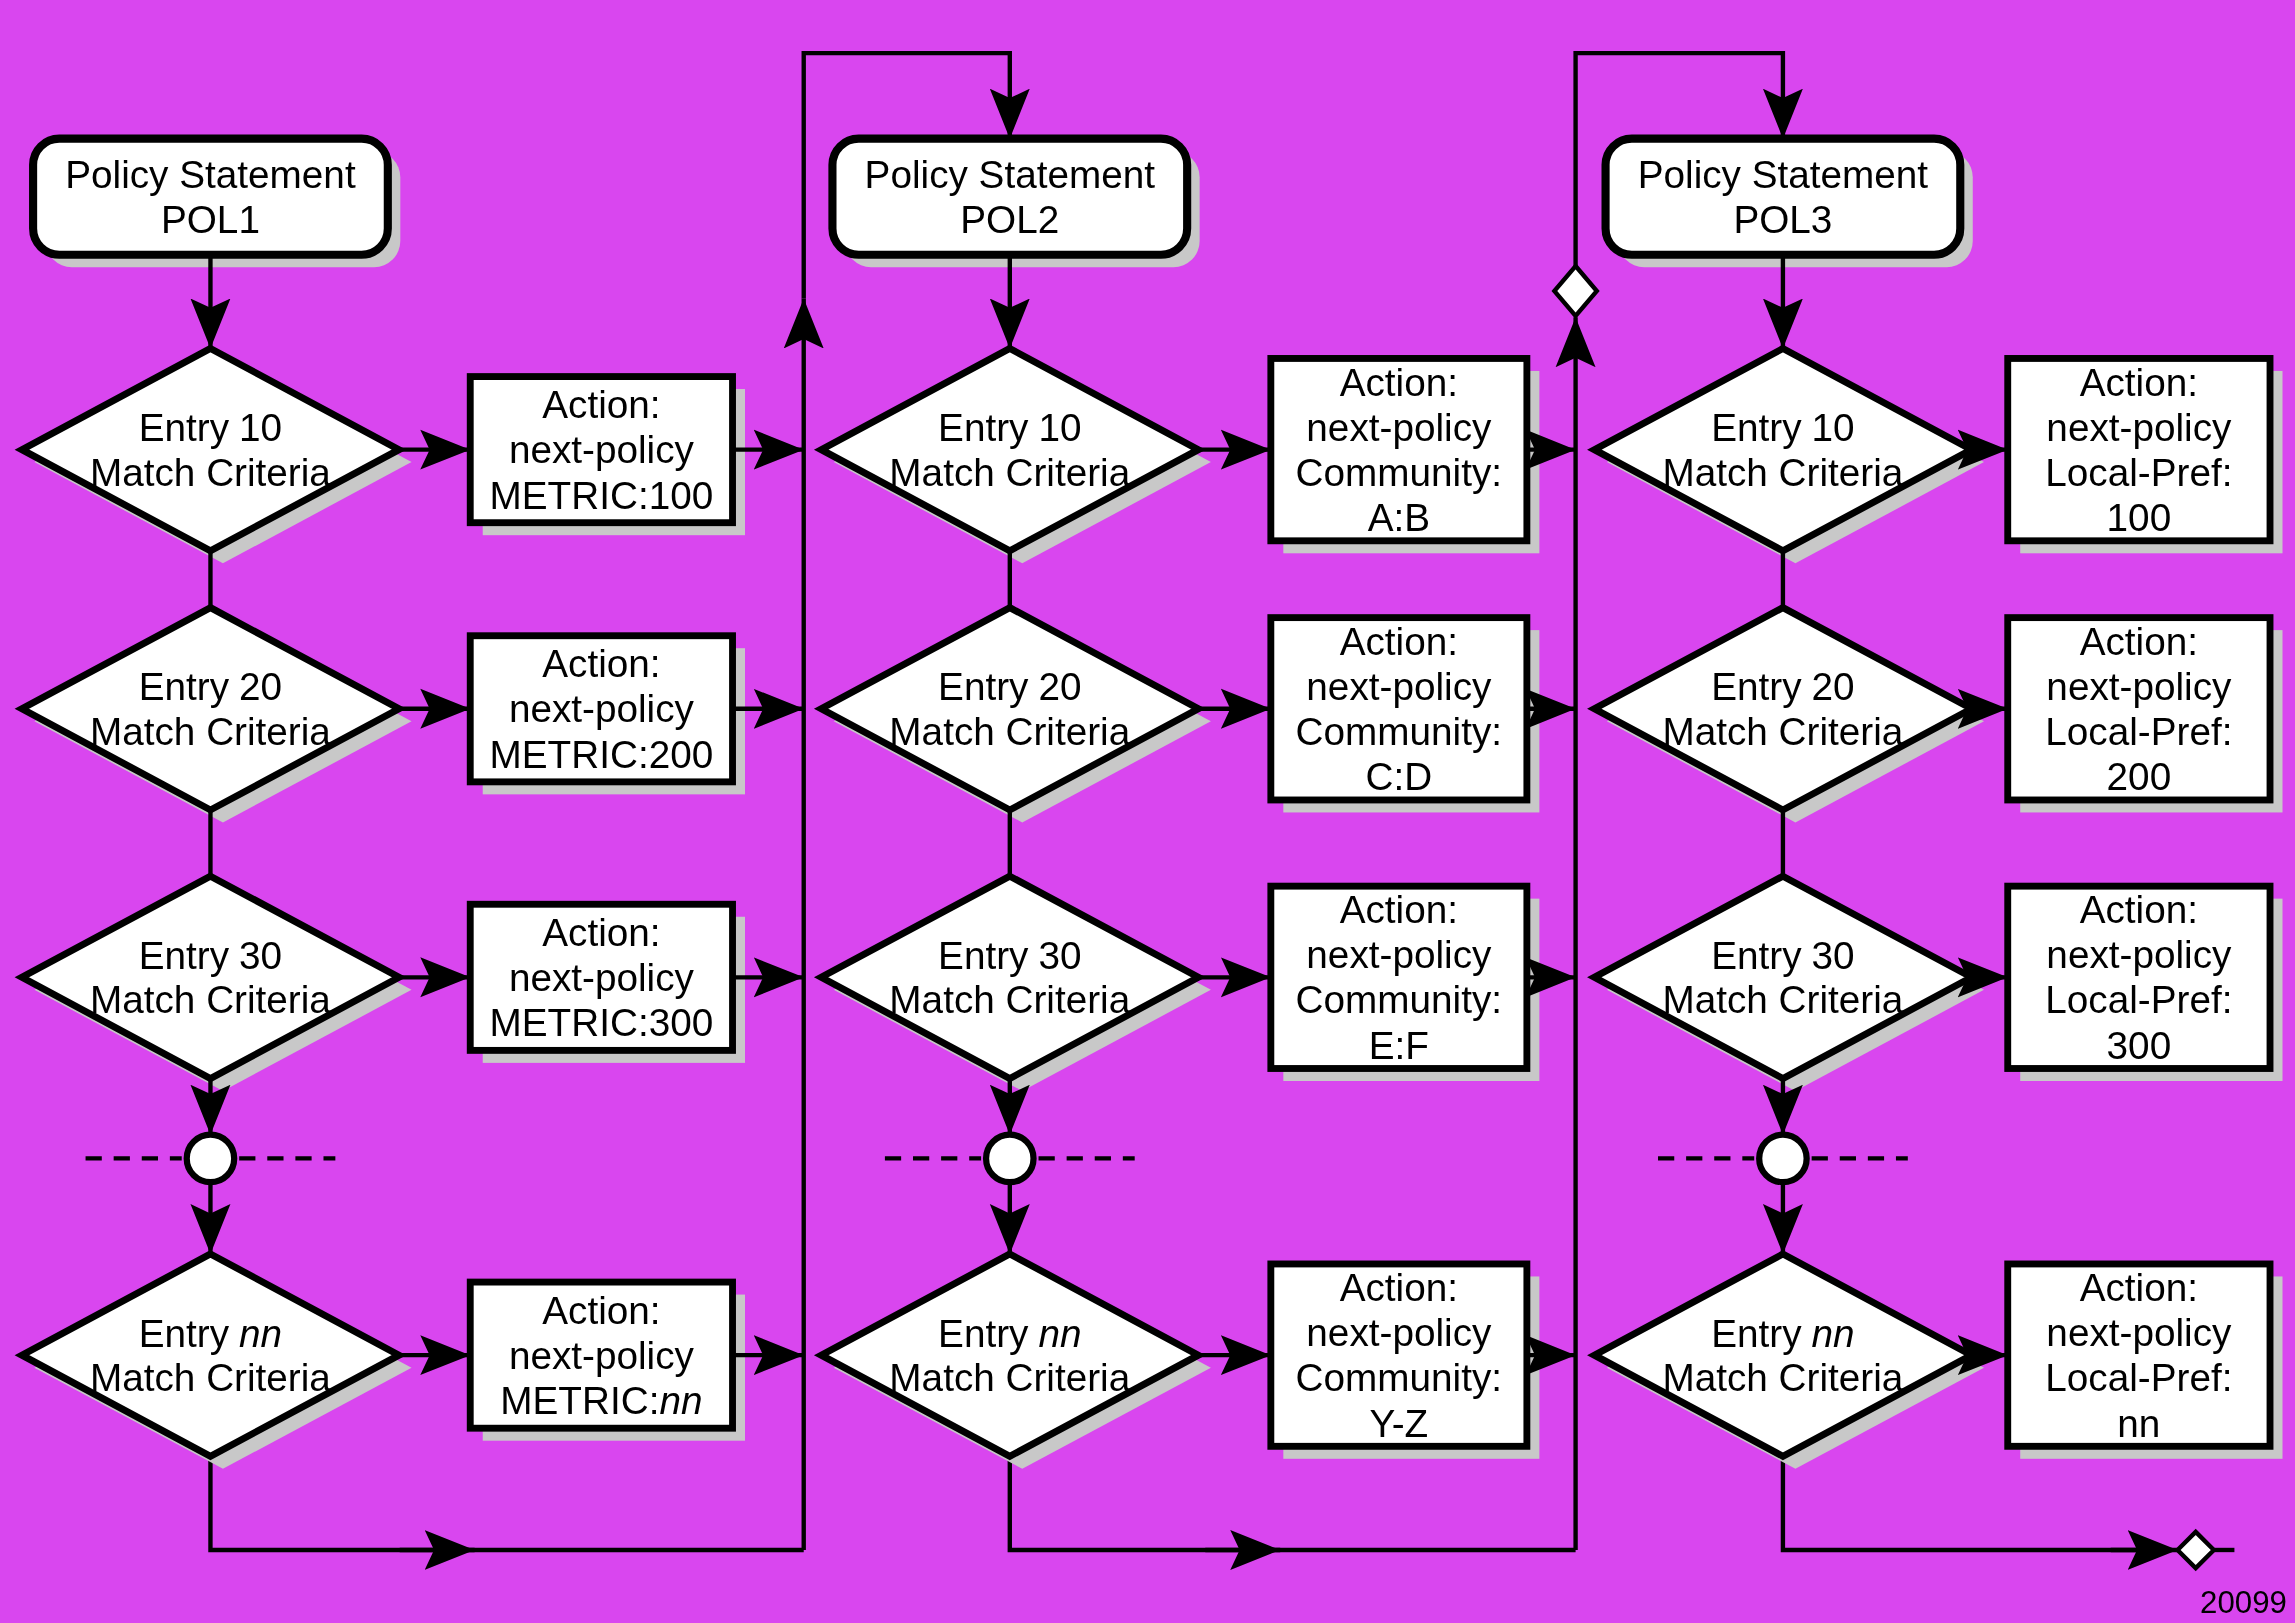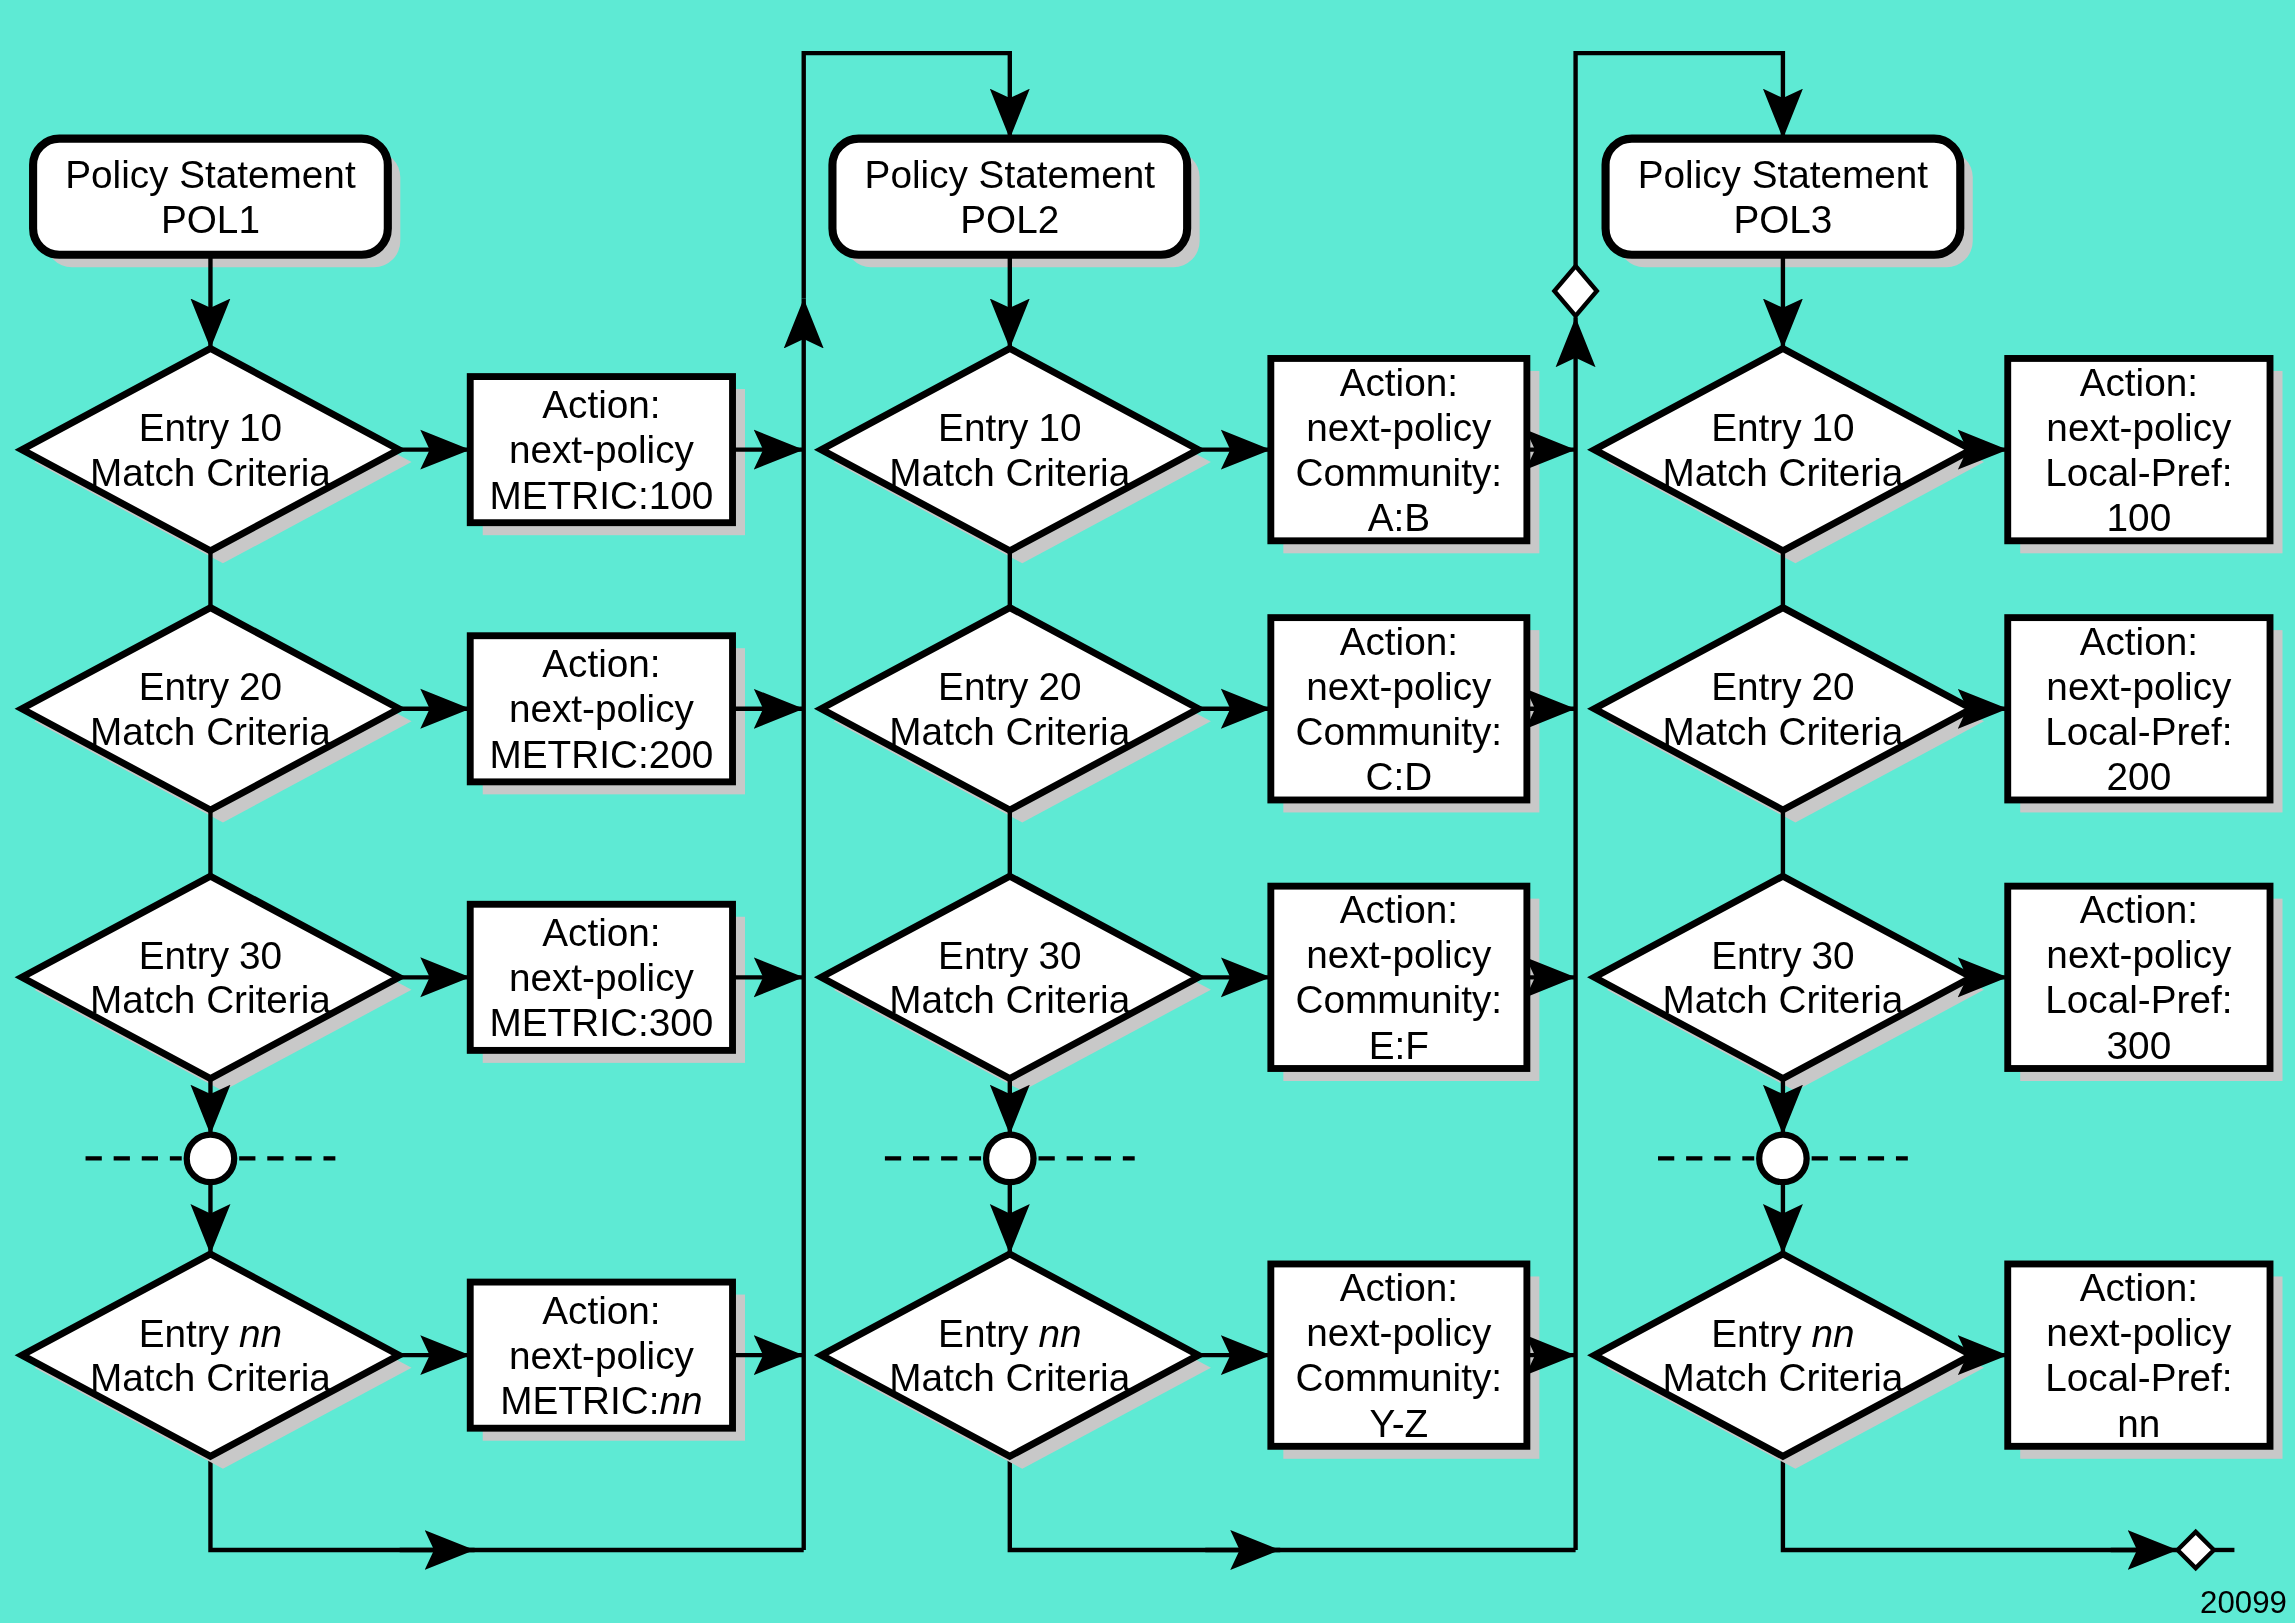--- a/index.html
+++ b/index.html
@@ -3,21 +3,21 @@
 <meta charset="utf-8">
 <style>
   html, body {
     margin: 0;
     padding: 0;
     background: #ffffff;
   }
   .stage {
     width: 100vw;
     max-width: 100%;
-    background: #5eead4;
+    background: #d946ef;
   }
   svg { display: block; width: 100%; height: auto; }
 
   .shape  { fill: #ffffff; stroke: #000000; stroke-width: 11; }
   .hdr    { fill: #ffffff; stroke: #000000; stroke-width: 13; }
   .shadow { fill: #c8c8c8; stroke: none; }
   .flow   { fill: none; stroke: #000000; stroke-width: 7; }
   .arr    { marker-end: url(#ah); }
   .dash   { fill: none; stroke: #000000; stroke-width: 7; stroke-dasharray: 26 19; }
   .conn   { fill: #ffffff; stroke: #000000; stroke-width: 10; }

